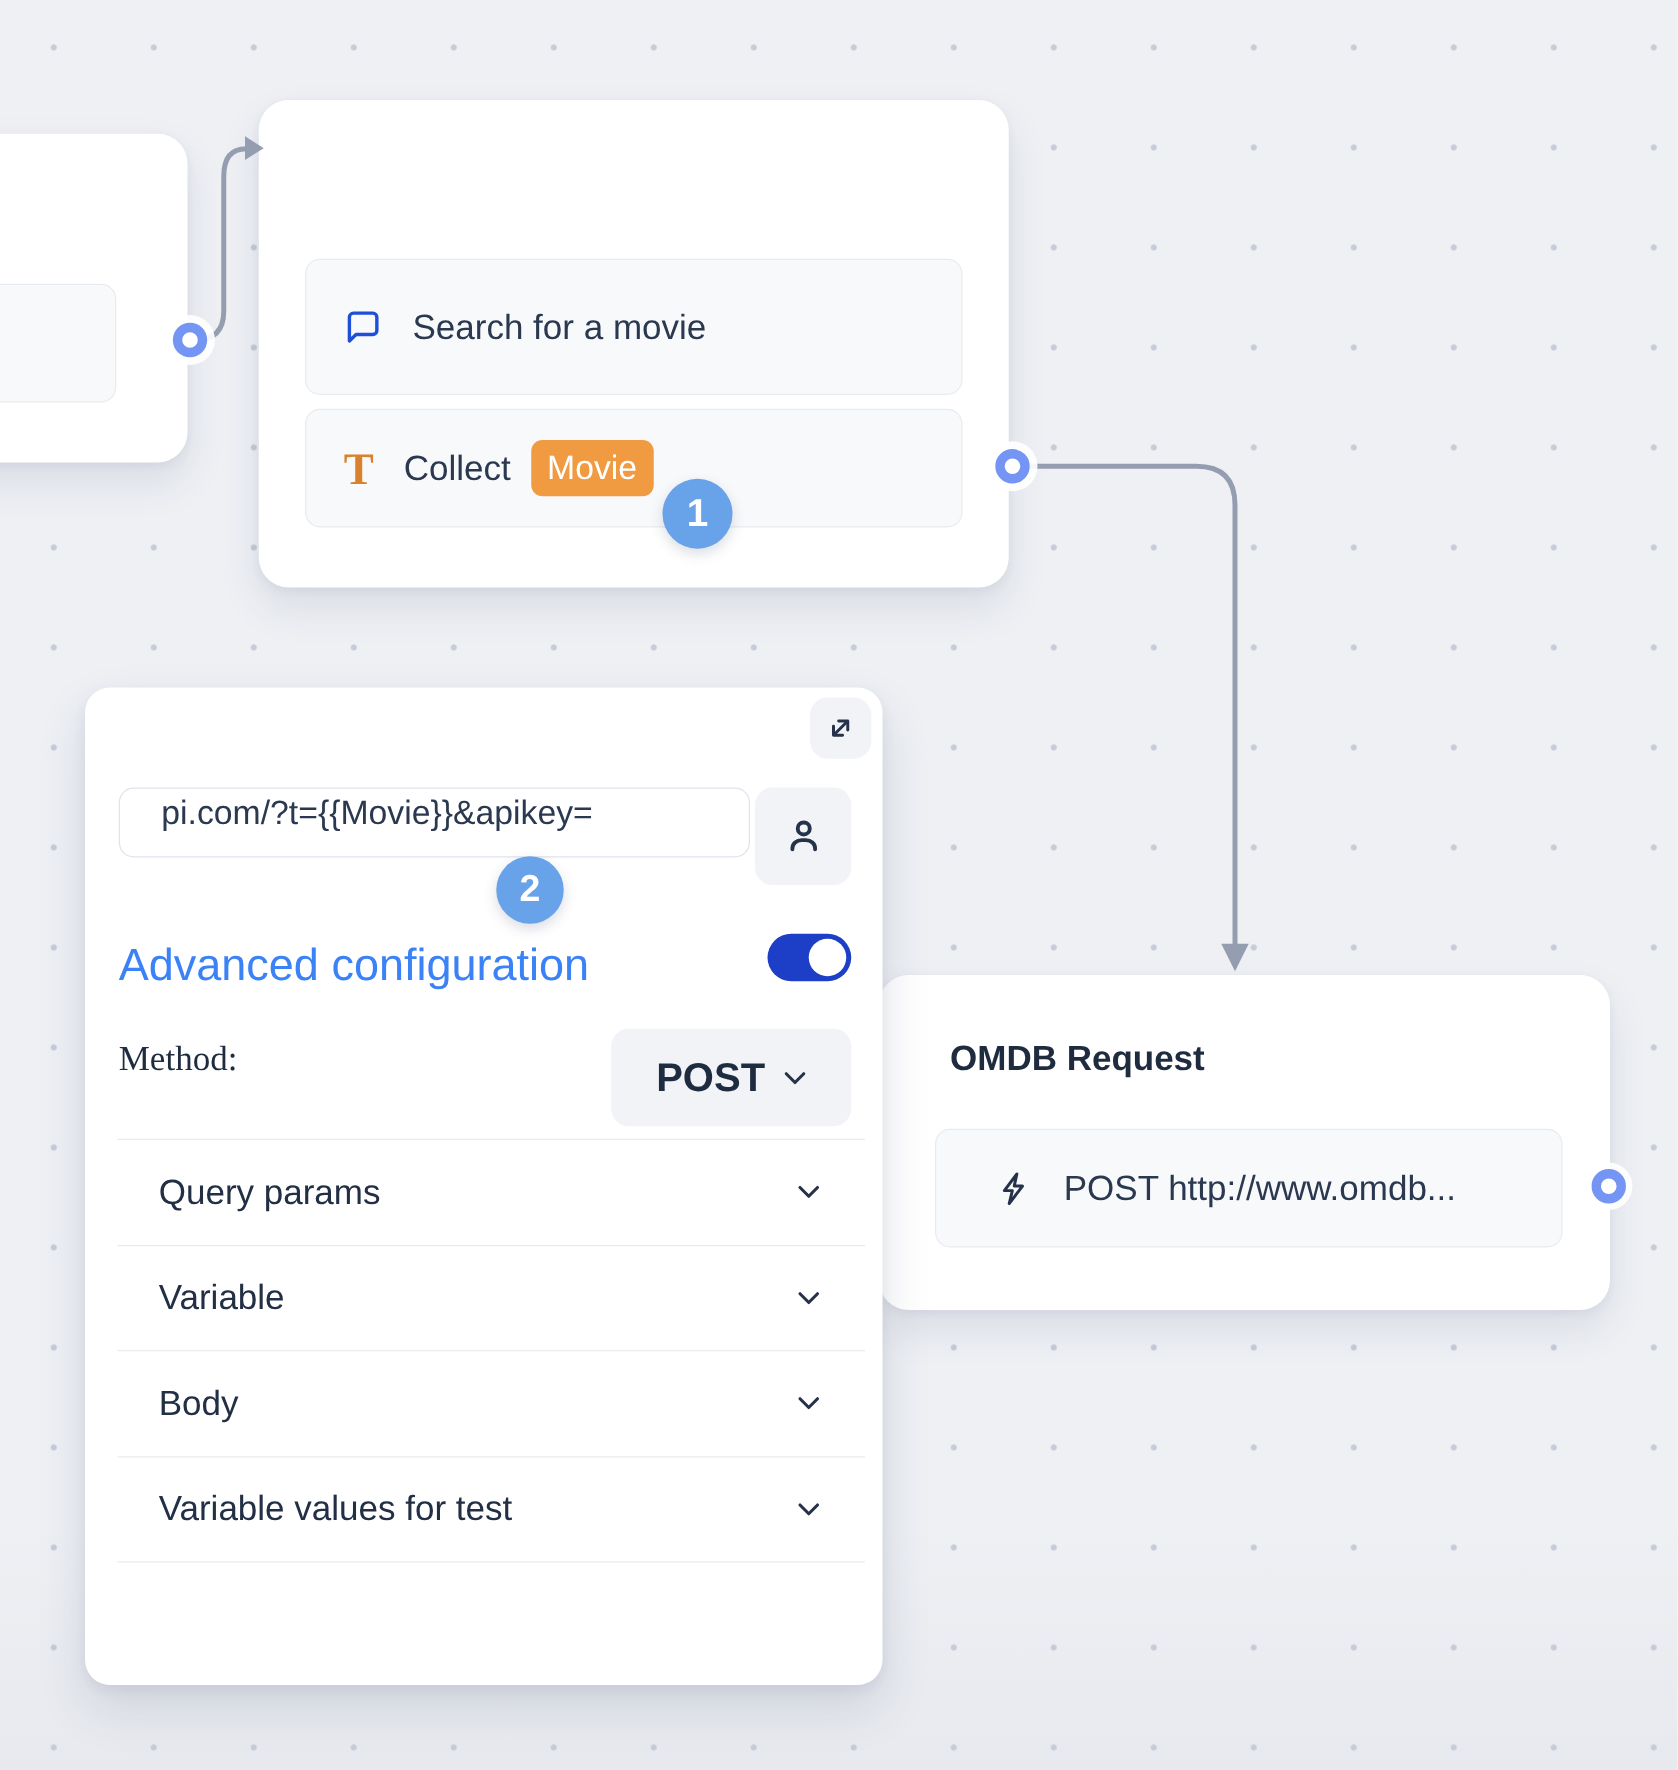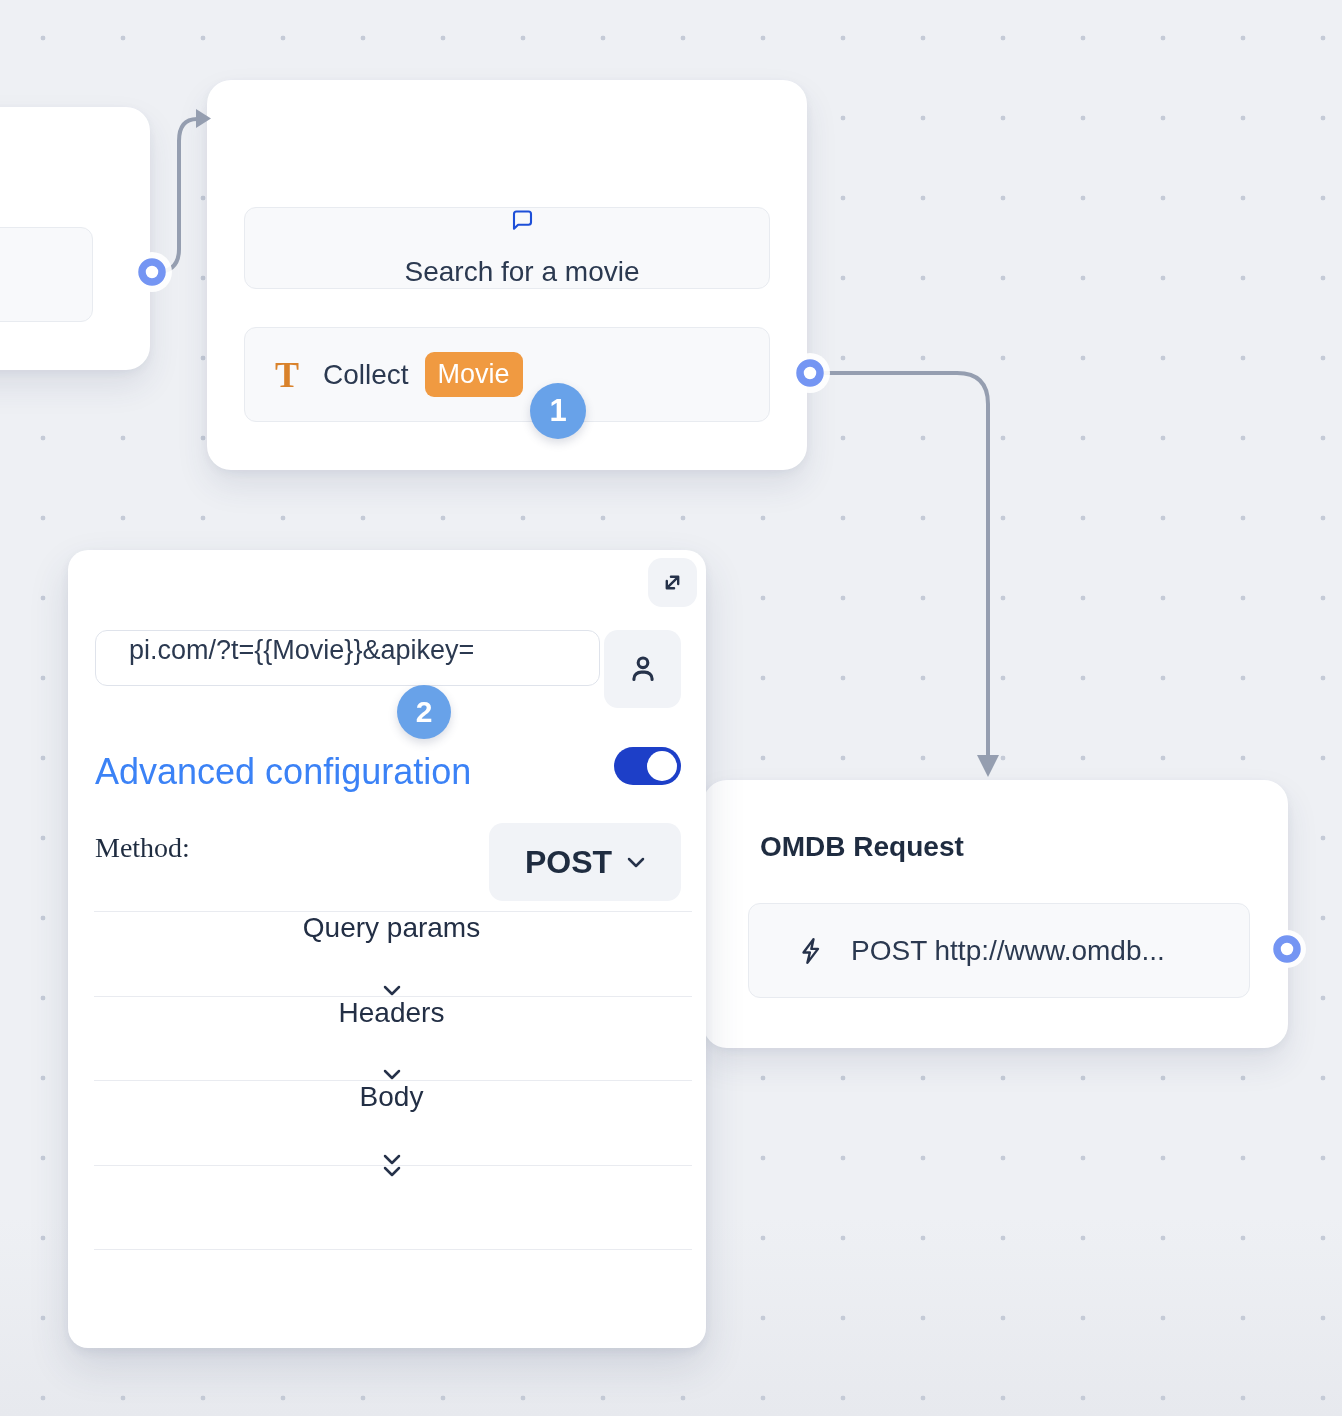--- a/index.html
+++ b/index.html
@@ -27,21 +27,21 @@
     display:flex; align-items:center; padding-left:30px; gap:24px;
   }
   .node-item .item-label { font-size:28px; color:#2b3950; white-space:nowrap; }
 
   #node-left { left:-70px; top:107px; width:220px; height:263px; }
   #node-left-item { position:absolute; left:-10px; top:120px; width:173px; height:95px;
     background:#f8f9fb; border:1.5px solid #e8ebf0; border-radius:12px; }
 
   #node-movie { left:207px; top:80px; width:600px; height:390px; }
   #node-movie .node-title { left:49px; top:131px; }
-  #item-search { left:37px; top:127px; width:526px; height:82px;flex-direction:column; }
+  #item-search { left:37px; top:127px; width:526px; height:109px; }
   #item-collect { left:37px; top:247px; width:526px; height:95px; }
   .t-icon { font-family:"Liberation Serif","DejaVu Serif",serif; font-weight:700;
     font-size:36px; color:#d9822b; line-height:1; }
   .var-chip { background:#f09a41; color:#ffffff; font-size:27px; border-radius:9px;
     padding:7px 13px; margin-left:-8px; }
 
   #node-omdb { left:703px; top:780px; width:585px; height:268px; z-index:4; }
   #node-omdb .node-title { left:57px; top:51px; }
   #item-omdb { left:45px; top:123px; width:502px; height:95px;padding-left:48px; }
 
@@ -70,21 +70,21 @@
     background:#ffffff; border-radius:50%; }
 
   .method-label { position:absolute; left:27px; top:282px; font-size:28px; color:#1f2c40;font-family:Liberation Serif, serif; }
   .method-select { position:absolute; left:421px; top:273px; width:192px; height:78px;
     background:#f1f3f7; border-radius:14px; display:flex; align-items:center;
     justify-content:center; gap:15px; cursor:pointer; }
   .method-select .method-value { font-size:32px; font-weight:700; color:#1f2c40; }
 
   .sections { position:absolute; left:26px; top:361px; width:598px; border-top:1.5px solid #e9ebf0; }
   .section-row { height:84.5px; border-bottom:1.5px solid #e9ebf0; display:flex;
-    align-items:center; justify-content:space-between; padding:0 36px 0 33px; cursor:pointer;flex-direction:column; }
+    align-items:center; justify-content:space-between; padding:0 36px 0 33px; cursor:pointer; }
   .section-row .section-label { font-size:28px; color:#232f45; }
 
   .test-btn { position:absolute; left:27px; top:725px; width:586px; height:88px;
     background:#2443cb; color:#ffffff; font-family:"Liberation Sans","DejaVu Sans",sans-serif;
     font-size:28px; font-weight:700; border:none; border-radius:12px; cursor:pointer; }
 
   
   .edges { position:absolute; left:0; top:0; z-index:3; pointer-events:none; }
   .ports { position:absolute; left:0; top:0; z-index:7; pointer-events:none; }
   .badge { position:absolute; z-index:8; border-radius:50%; background:#68a2e9;
@@ -176,32 +176,33 @@
     </div>
 
     <div class="sections">
       <div class="section-row">
         <span class="section-label">Query params</span>
         <svg width="18" height="11" viewBox="0 0 18 11">
           <path d="M2 2 L9 9 L16 2" fill="none" stroke="#26324a" stroke-width="2.5" stroke-linecap="round" stroke-linejoin="round"></path>
         </svg>
       </div>
       <div class="section-row">
-        <span class="section-label">Headers</span>
+        <span class="section-label">Variable</span>
         <svg width="18" height="11" viewBox="0 0 18 11">
           <path d="M2 2 L9 9 L16 2" fill="none" stroke="#26324a" stroke-width="2.5" stroke-linecap="round" stroke-linejoin="round"></path>
         </svg>
       </div>
       <div class="section-row">
         <span class="section-label">Body</span>
         <svg width="18" height="11" viewBox="0 0 18 11">
           <path d="M2 2 L9 9 L16 2" fill="none" stroke="#26324a" stroke-width="2.5" stroke-linecap="round" stroke-linejoin="round"></path>
         </svg>
       </div>
       <div class="section-row">
+        <span class="section-label">Variable values for test</span>
         <svg width="18" height="11" viewBox="0 0 18 11">
           <path d="M2 2 L9 9 L16 2" fill="none" stroke="#26324a" stroke-width="2.5" stroke-linecap="round" stroke-linejoin="round"></path>
         </svg>
       </div>
     </div>
 
   </div>
 
   <svg class="ports" width="1342" height="1416">
     <g>

